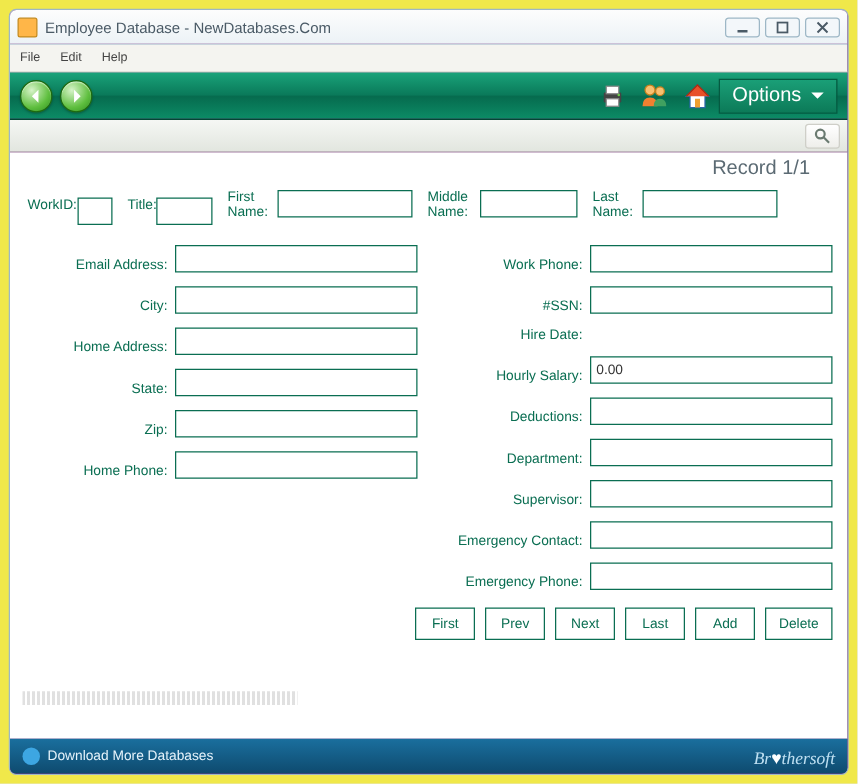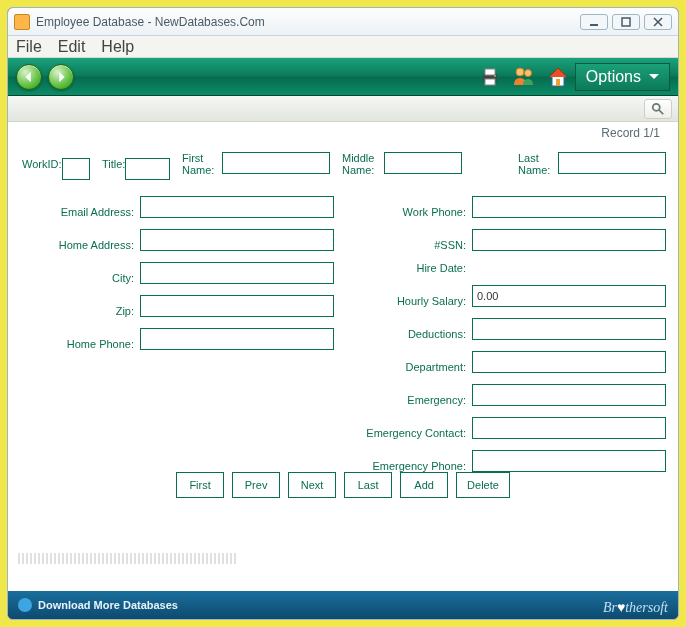--- a/index.html
+++ b/index.html
@@ -7,53 +7,53 @@
   .outer-border { width: 686px; height: 627px; background: #f0e84a; padding: 7px; position: relative; }
   .window { width: 672px; height: 613px; background: #701a75; border: 1px solid #9db7c6; border-radius: 6px; position: relative; overflow: hidden; display: flex; flex-direction: column; }
   
   .titlebar { height: 28px; background: linear-gradient(#fdfdfd,#ecf2f6); display: flex; align-items: center; padding: 0 6px; border-bottom: 1px solid #c8d4dd; }
   .titlebar .appicon { width: 16px; height: 16px; background: #ffb648; border: 1px solid #c48a1e; border-radius: 2px; margin-right: 6px; }
   .titlebar .title { color: #4a5a66; font-size: 12px; flex: 1; }
   .winbtns { display: flex; gap: 4px; }
   .winbtn { width: 28px; height: 16px; border: 1px solid #9db7c6; border-radius: 3px; background: #f3f7fa; display: flex; align-items: center; justify-content: center; color: #4a5a66; cursor: pointer; font-size: 10px; }
   .winbtn svg { width: 10px; height: 10px; }
   
-  .menubar { height: 22px; background: #f4f4f0; display: flex; align-items: center; padding: 0 8px; gap: 16px; font-size: 16px; color: #444; border-bottom: 1px solid #d8d8d0; text-align: center; }
+  .menubar { height: 22px; background: #f4f4f0; display: flex; align-items: center; padding: 0 8px; gap: 16px; font-size: 10px; color: #444; border-bottom: 1px solid #d8d8d0; text-align: center; }
   .menubar span { cursor: pointer; }
   
   .toolbar { height: 38px; background: linear-gradient(#1aa37a 0%, #0a7a5a 48%, #066b4e 52%, #0c8c66 100%); border-bottom: 1px solid #044433; display: flex; align-items: center; padding: 0 8px; }
   .circle-btn { width: 26px; height: 26px; border-radius: 50%; background: radial-gradient(circle at 35% 30%, #d6f3c8, #5fbf3f 60%, #2e8f1e); border: 1px solid #1e6a10; display: flex; align-items: center; justify-content: center; margin-right: 6px; cursor: pointer; box-shadow: inset 0 1px 1px rgba(255,255,255,.6), 0 1px 2px rgba(0,0,0,.3); }
   .circle-btn svg { width: 14px; height: 14px; fill: #fff; }
   .toolbar-spacer { flex: 1; }
   .toolbar-icon { width: 28px; height: 28px; margin: 0 3px; display: flex; align-items: center; justify-content: center; cursor: pointer; }
   .options-btn { height: 28px; padding: 0 10px; background: linear-gradient(#1a9f77,#0c7a58); border: 1px solid #055a41; color: #fff; font-size: 16px; display: flex; align-items: center; gap: 8px; cursor: pointer; }
   .options-btn .tri { width: 0; height: 0; border-left: 5px solid transparent; border-right: 5px solid transparent; border-top: 5px solid #fff; }
   
   .searchstrip { height: 26px; background: linear-gradient(#f5f7f4,#e2e6df); border-bottom: 1px solid #cfd6cb; display: flex; justify-content: flex-end; align-items: center; padding: 0 6px; }
   .magnify-btn { width: 28px; height: 20px; border: 1px solid #cfcfc8; border-radius: 3px; background: linear-gradient(#ffffff,#eeeeea); display: flex; align-items: center; justify-content: center; cursor: pointer; }
   
   .form-area { flex: 1; background: #fff; position: relative; padding: 8px 12px 4px 12px; overflow: hidden; }
-  .record-counter { position: absolute; top: 4px; right: 18px; color: #5b6a73; font-size: 12px; }
+  .record-counter { position: absolute; top: 4px; right: 30px; color: #5b6a73; font-size: 16px; }
   .top-row { display: flex; gap: 10px; margin-top: 22px; margin-bottom: 16px; align-items: flex-end; }
   .top-field { display: flex; flex-direction: row; }
   .top-field label { color: #0a6e52; font-size: 11px; margin-bottom: 4px; padding-left: 2px; }
   .top-field input { width: 100%; height: 22px; border: 1px solid #0a6e52; padding: 0 4px; font-size: 11px; }
-  .tf-workid { width: 70px; } .tf-title { width: 70px; } .tf-first { width: 150px; } .tf-middle { width: 122px; } .tf-last { width: 150px; margin-left: 44px; }
+  .tf-workid { width: 70px; } .tf-title { width: 70px; } .tf-first { width: 150px; } .tf-middle { width: 122px; } .tf-last { width: 150px; }
   .columns { display: flex; gap: 18px; }
   .col { flex: 1; display: flex; flex-direction: column; gap: 11px; }
   .row { display: flex; align-items: flex-end; }
   .row label { width: 120px; text-align: right; color: #0a6e52; font-size: 11px; padding-right: 6px; }
   .row input { flex: 1; height: 22px; border: 1px solid #0a6e52; padding: 0 4px; font-size: 11px; color: #333; }
   
-  .nav-buttons { display: flex; justify-content: center; gap: 8px; }
+  .nav-buttons { display: flex; justify-content: flex-end; gap: 8px; margin-top: 14px; }
   .nav-btn { min-width: 48px; height: 26px; padding: 0 10px; border: 1px solid #0a6e52; background: #fff; color: #0a6e52; font-size: 11px; cursor: pointer; display: flex; align-items: center; justify-content: center; }
   
   .statusbar { height: 28px; background: linear-gradient(#1a6f9e,#0e4a6e); color: #cfe6f4; display: flex; align-items: center; padding: 0 10px; font-size: 11px; position: relative; }
   .statusbar .dl-icon { width: 14px; height: 14px; background: #3da6e2; border-radius: 50%; margin-right: 6px; display:inline-block; }
-  .statusbar .dl-text { font-weight: bold; color: #e6f3fb; }
+  .statusbar .dl-text { font-weight: normal; color: #e6f3fb; }
   .statusbar .brand { position: absolute; right: 10px; bottom: 3px; font-family: Georgia, serif; font-style: italic; font-size: 14px; color: #bfe0f2; }
   .statusbar .brand b { color: #fff; font-style: normal; }
   .garbled { position:absolute; left:10px; bottom:27px; height:11px; width:220px; background:repeating-linear-gradient(90deg,#333 0 2px,#fff 2px 4px); opacity:.15; pointer-events:none; }
 </style>
 </head>
 <body>
 
 <div class="outer-border">
   <div class="window">
 
@@ -161,25 +161,29 @@
         </div>
       </div>
 
       <div class="columns">
         <div class="col">
           <div class="row">
               <label>Email Address:</label>
               <input type="text" value="" style="">
             </div>
           <div class="row">
+              <label>City:</label>
+              <input type="text" value="" style="">
+            </div>
+          <div class="row">
               <label>Home Address:</label>
               <input type="text" value="" style="">
             </div>
           <div class="row">
-              <label>City:</label>
+              <label>State:</label>
               <input type="text" value="" style="">
             </div>
           <div class="row">
               <label>Zip:</label>
               <input type="text" value="" style="">
             </div>
           <div class="row">
               <label>Home Phone:</label>
               <input type="text" value="" style="">
             </div>
@@ -202,21 +206,21 @@
             </div>
           <div class="row">
               <label>Deductions:</label>
               <input type="text" value="" style="">
             </div>
           <div class="row">
               <label>Department:</label>
               <input type="text" value="" style="">
             </div>
           <div class="row">
-              <label>Emergency:</label>
+              <label>Supervisor:</label>
               <input type="text" value="" style="">
             </div>
           <div class="row">
               <label>Emergency Contact:</label>
               <input type="text" value="" style="">
             </div>
           <div class="row">
               <label>Emergency Phone:</label>
               <input type="text" value="" style="">
             </div>

